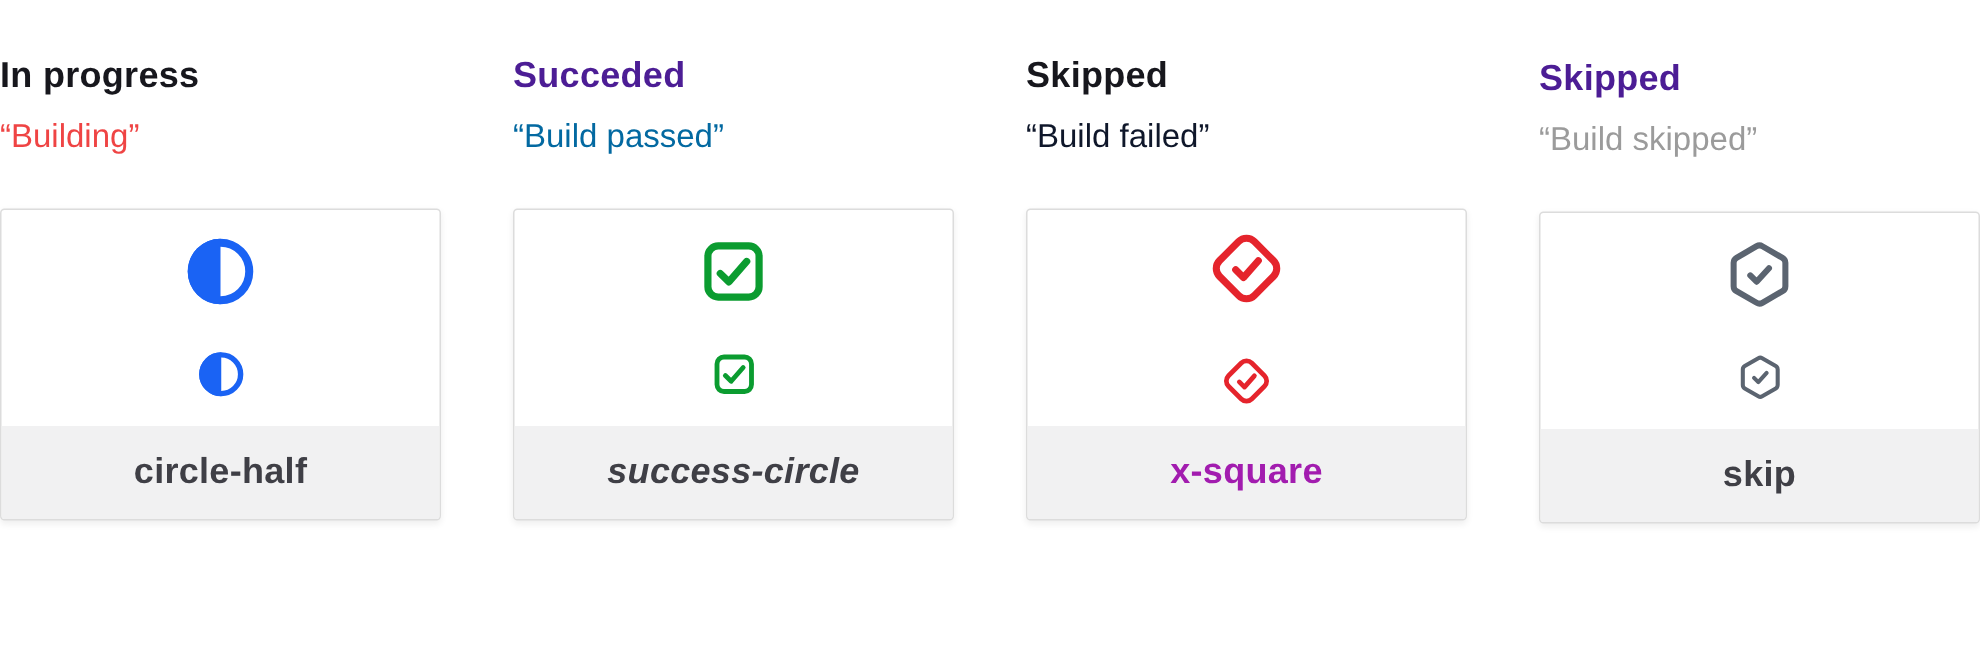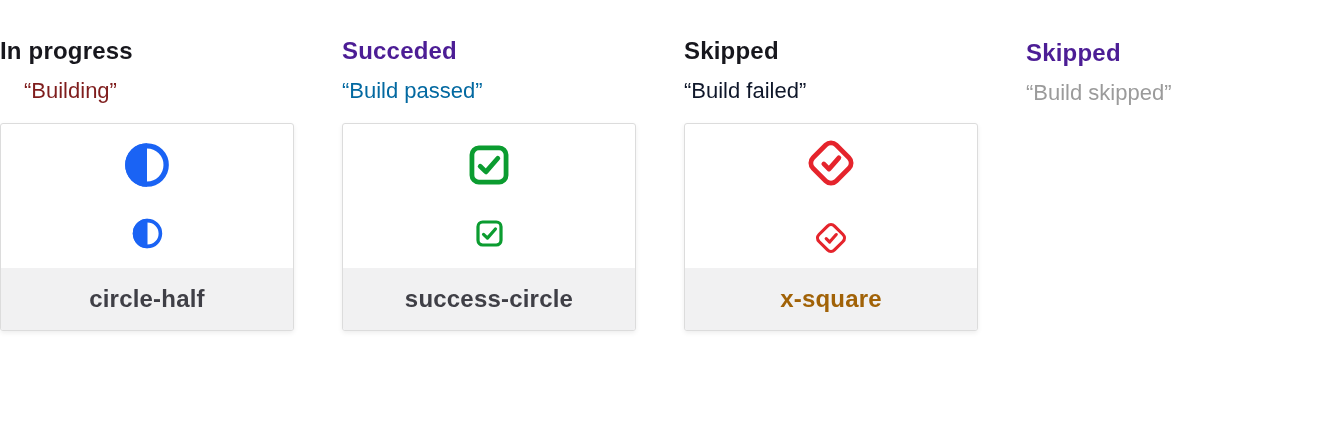--- a/index.html
+++ b/index.html
@@ -26,21 +26,21 @@
     line-height: 1.1;
   }
   .quote {
     margin-top: 14px;
     font-size: 22px;
     font-weight: 500;
     color: #9b9b9b;
     line-height: 1.2;
   }
   .card {
-    margin-top: 18px;
+    margin-top: 34px;
     height: 208px;
     background: #ffffff;
     border: 1px solid #dcdcdc;
     border-radius: 3px;
     box-shadow: 0 2px 5px rgba(0,0,0,0.07);
     display: flex;
     flex-direction: column;
     overflow: hidden;
   }
   .icon-area {
@@ -71,21 +71,21 @@
     letter-spacing: 0.2px;
   }
 </style>
 </head>
 <body>
 
 <div class="grid">
 
   <div class="column">
     <div class="heading" style="color: rgb(23, 23, 29);">In progress</div>
-    <div class="quote" style="color: #7f1d1d; margin-left: 24px;">“Building”</div>
+    <div class="quote" style="color: #ef4444;">“Building”</div>
     <div class="card" style="border-color: rgb(220, 220, 220);">
       <div class="icon-area">
         <span class="icon icon-lg" style="color: rgb(26, 99, 244);">
           <svg viewBox="0 0 24 24" fill="none">
             <circle cx="12" cy="12" r="10" stroke="currentColor" stroke-width="2.8"></circle>
             <path d="M12 0.6a11.4 11.4 0 0 0 0 22.8Z" fill="currentColor"></path>
           </svg>
         </span>
         <span class="icon icon-sm" style="color: rgb(26, 99, 244);">
           <svg viewBox="0 0 24 24" fill="none">
@@ -112,21 +112,21 @@
           </svg>
         </span>
         <span class="icon icon-sm" style="color: rgb(11, 156, 48);">
           <svg viewBox="0 0 24 24" fill="none" stroke="currentColor" stroke-width="2.5" stroke-linecap="round" stroke-linejoin="round">
             <rect x="3.1" y="3.1" width="17.8" height="17.8" rx="3.6"></rect>
             <path d="m7.4 12.7 3 2.9 6.2-7.1"></path>
           </svg>
         </span>
       </div>
       <div class="card-footer" style="background: rgb(241, 241, 242);">
-        <span class="footer-label" style="color: rgb(63, 63, 70);">success-circle</span>
+        <span class="footer-label" style="color: rgb(63, 63, 70); font-style: italic;">success-circle</span>
       </div>
     </div>
   </div>
 
   <div class="column">
     <div class="heading" style="color: rgb(23, 23, 29);">Skipped</div>
     <div class="quote" style="color: #0f172a;">“Build failed”</div>
     <div class="card" style="border-color: rgb(220, 220, 220);">
       <div class="icon-area">
         <span class="icon icon-diamond icon-lg" style="color: rgb(229, 36, 44);">
@@ -136,23 +136,42 @@
           </svg>
         </span>
         <span class="icon icon-diamond icon-sm" style="color: rgb(229, 36, 44);">
           <svg viewBox="0 0 24 24" fill="none" stroke="currentColor" stroke-width="2.1" stroke-linecap="round" stroke-linejoin="round">
             <rect x="4.7" y="4.7" width="14.6" height="14.6" rx="3.3" transform="rotate(45 12 12)"></rect>
             <path d="m8.8 12.4 2.3 2.3 4.4-5"></path>
           </svg>
         </span>
       </div>
       <div class="card-footer" style="background: rgb(241, 241, 242);">
-        <span class="footer-label" style="color: #a16207;">x-square</span>
+        <span class="footer-label" style="color: #a21caf;">x-square</span>
       </div>
     </div>
   </div>
 
   <div class="column">
     <div class="heading" style="color: #4c1d95; margin-top: 40px;">Skipped</div>
     <div class="quote" style="color: rgb(155, 155, 155);">“Build skipped”</div>
+    <div class="card" style="border-color: rgb(220, 220, 220);">
+      <div class="icon-area">
+        <span class="icon icon-lg" style="color: rgb(91, 100, 112);">
+          <svg viewBox="0 0 24 24" fill="none" stroke="currentColor" stroke-width="2.1" stroke-linecap="round" stroke-linejoin="round">
+            <path d="M21 16.05v-8.1a2 2 0 0 0-1-1.73l-7-4.05a2 2 0 0 0-2 0l-7 4.05a2 2 0 0 0-1 1.73v8.1a2 2 0 0 0 1 1.73l7 4.05a2 2 0 0 0 2 0l7-4.05a2 2 0 0 0 1-1.73z"></path>
+            <path d="m8.8 12.3 2.2 2.2 4.3-4.7"></path>
+          </svg>
+        </span>
+        <span class="icon icon-sm" style="color: rgb(91, 100, 112);">
+          <svg viewBox="0 0 24 24" fill="none" stroke="currentColor" stroke-width="2.1" stroke-linecap="round" stroke-linejoin="round">
+            <path d="M21 16.05v-8.1a2 2 0 0 0-1-1.73l-7-4.05a2 2 0 0 0-2 0l-7 4.05a2 2 0 0 0-1 1.73v8.1a2 2 0 0 0 1 1.73l7 4.05a2 2 0 0 0 2 0l7-4.05a2 2 0 0 0 1-1.73z"></path>
+            <path d="m8.8 12.3 2.2 2.2 4.3-4.7"></path>
+          </svg>
+        </span>
+      </div>
+      <div class="card-footer" style="background: rgb(241, 241, 242);">
+        <span class="footer-label" style="color: rgb(63, 63, 70);">skip</span>
+      </div>
+    </div>
   </div>
 
 </div>
 
 </body></html>

